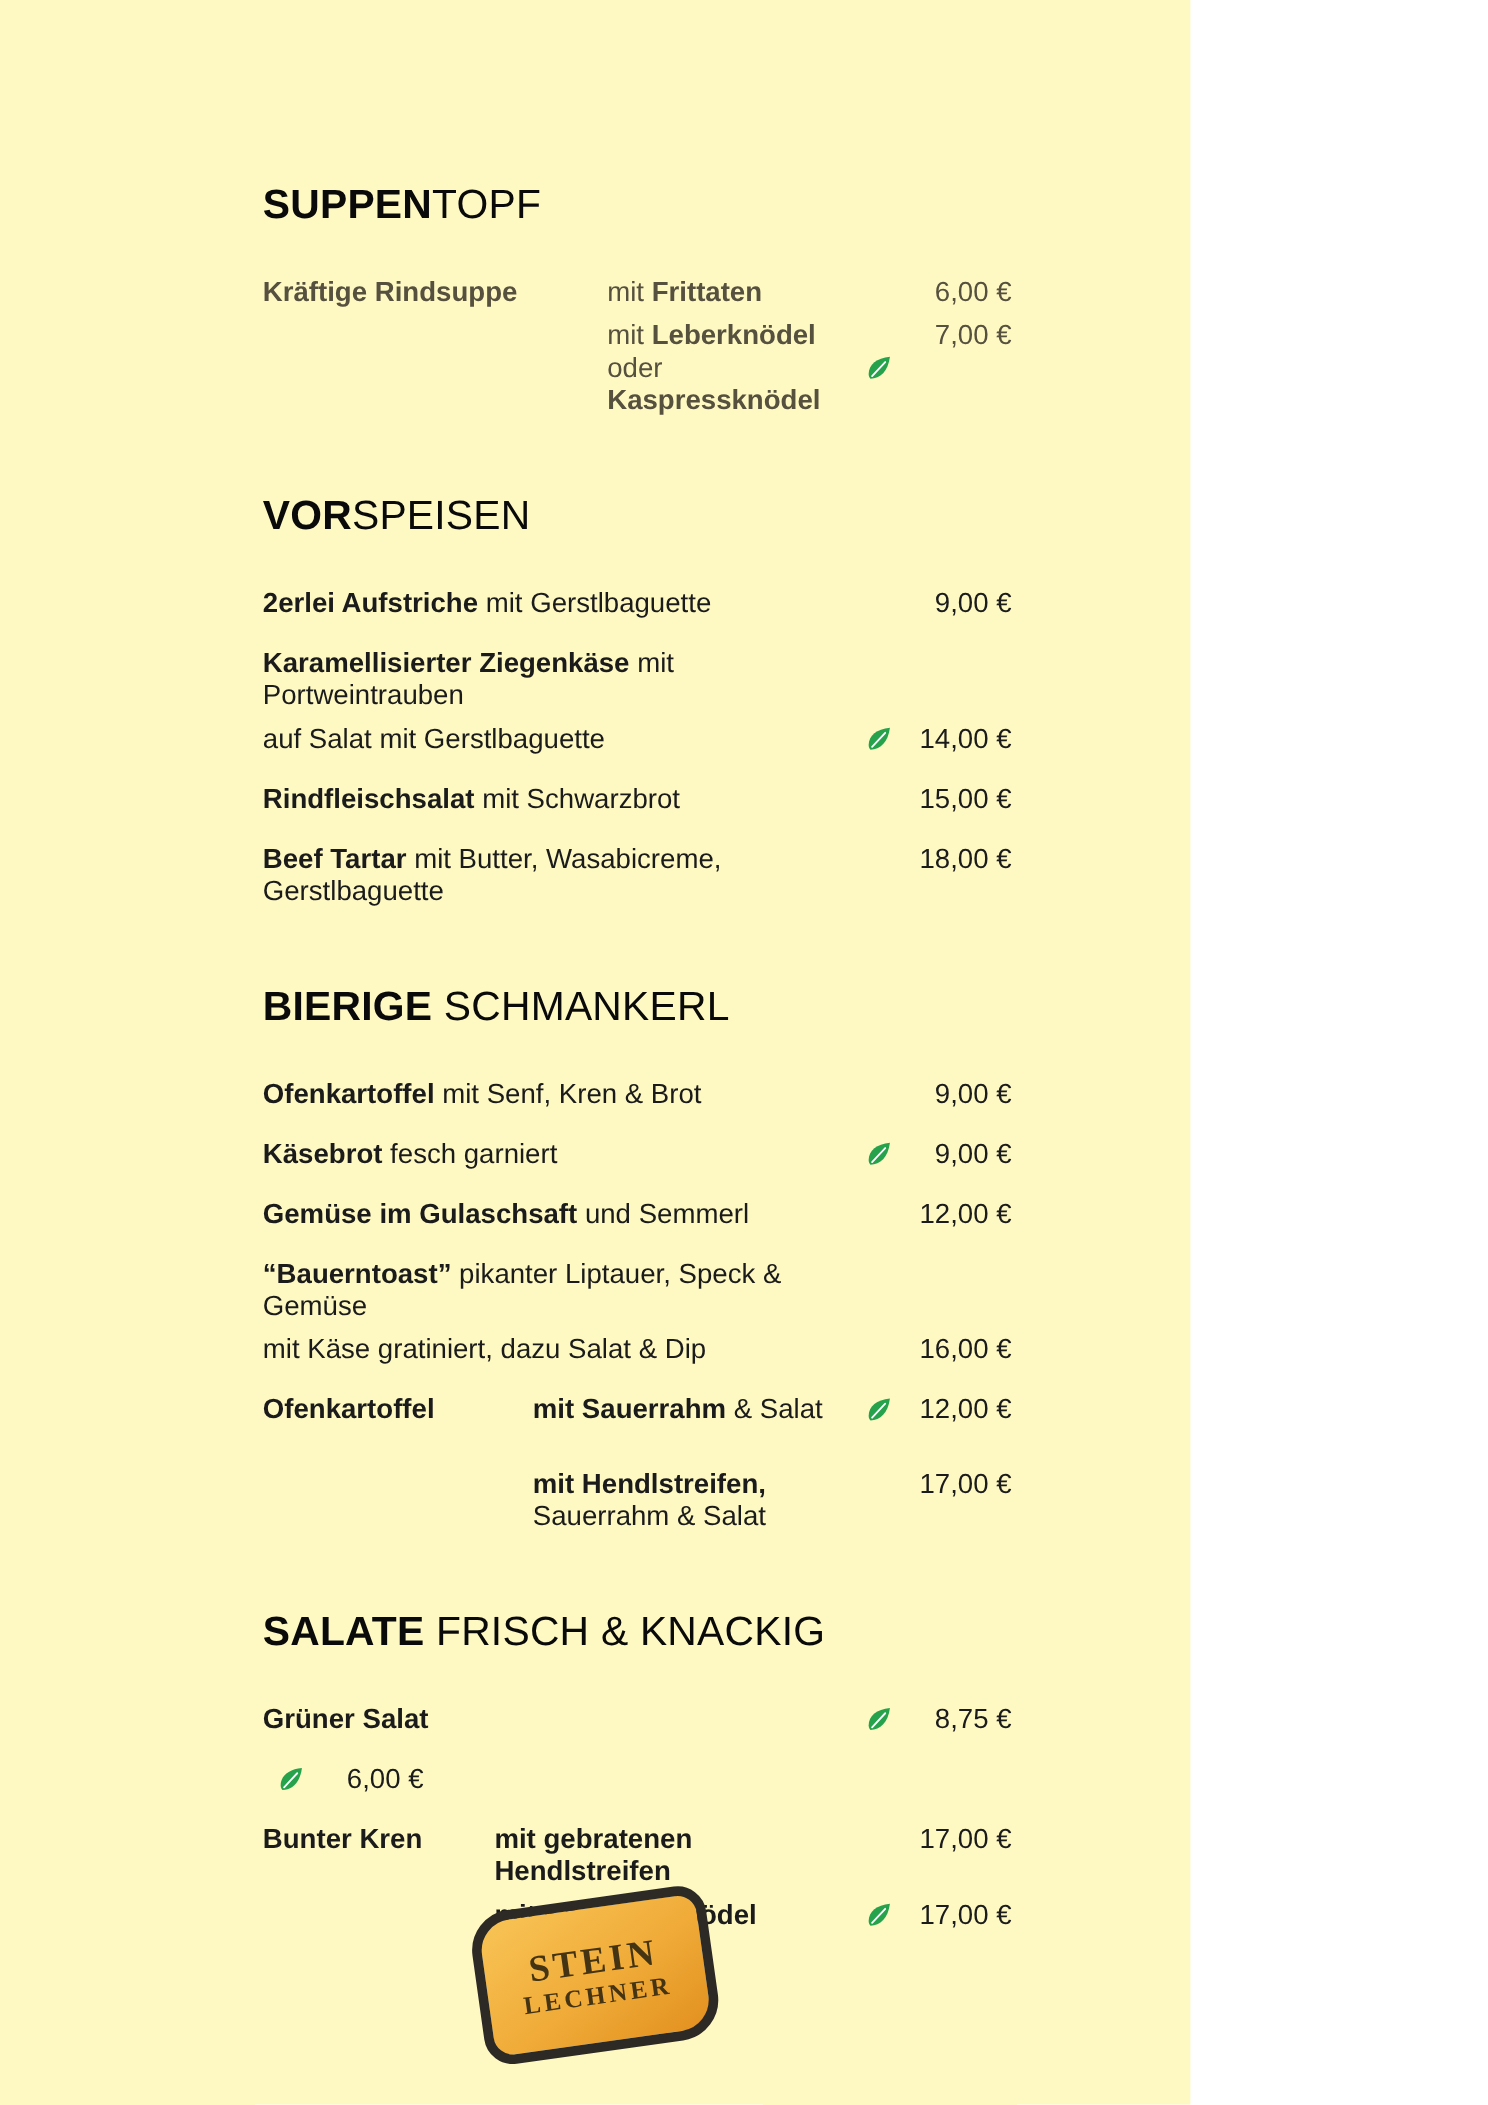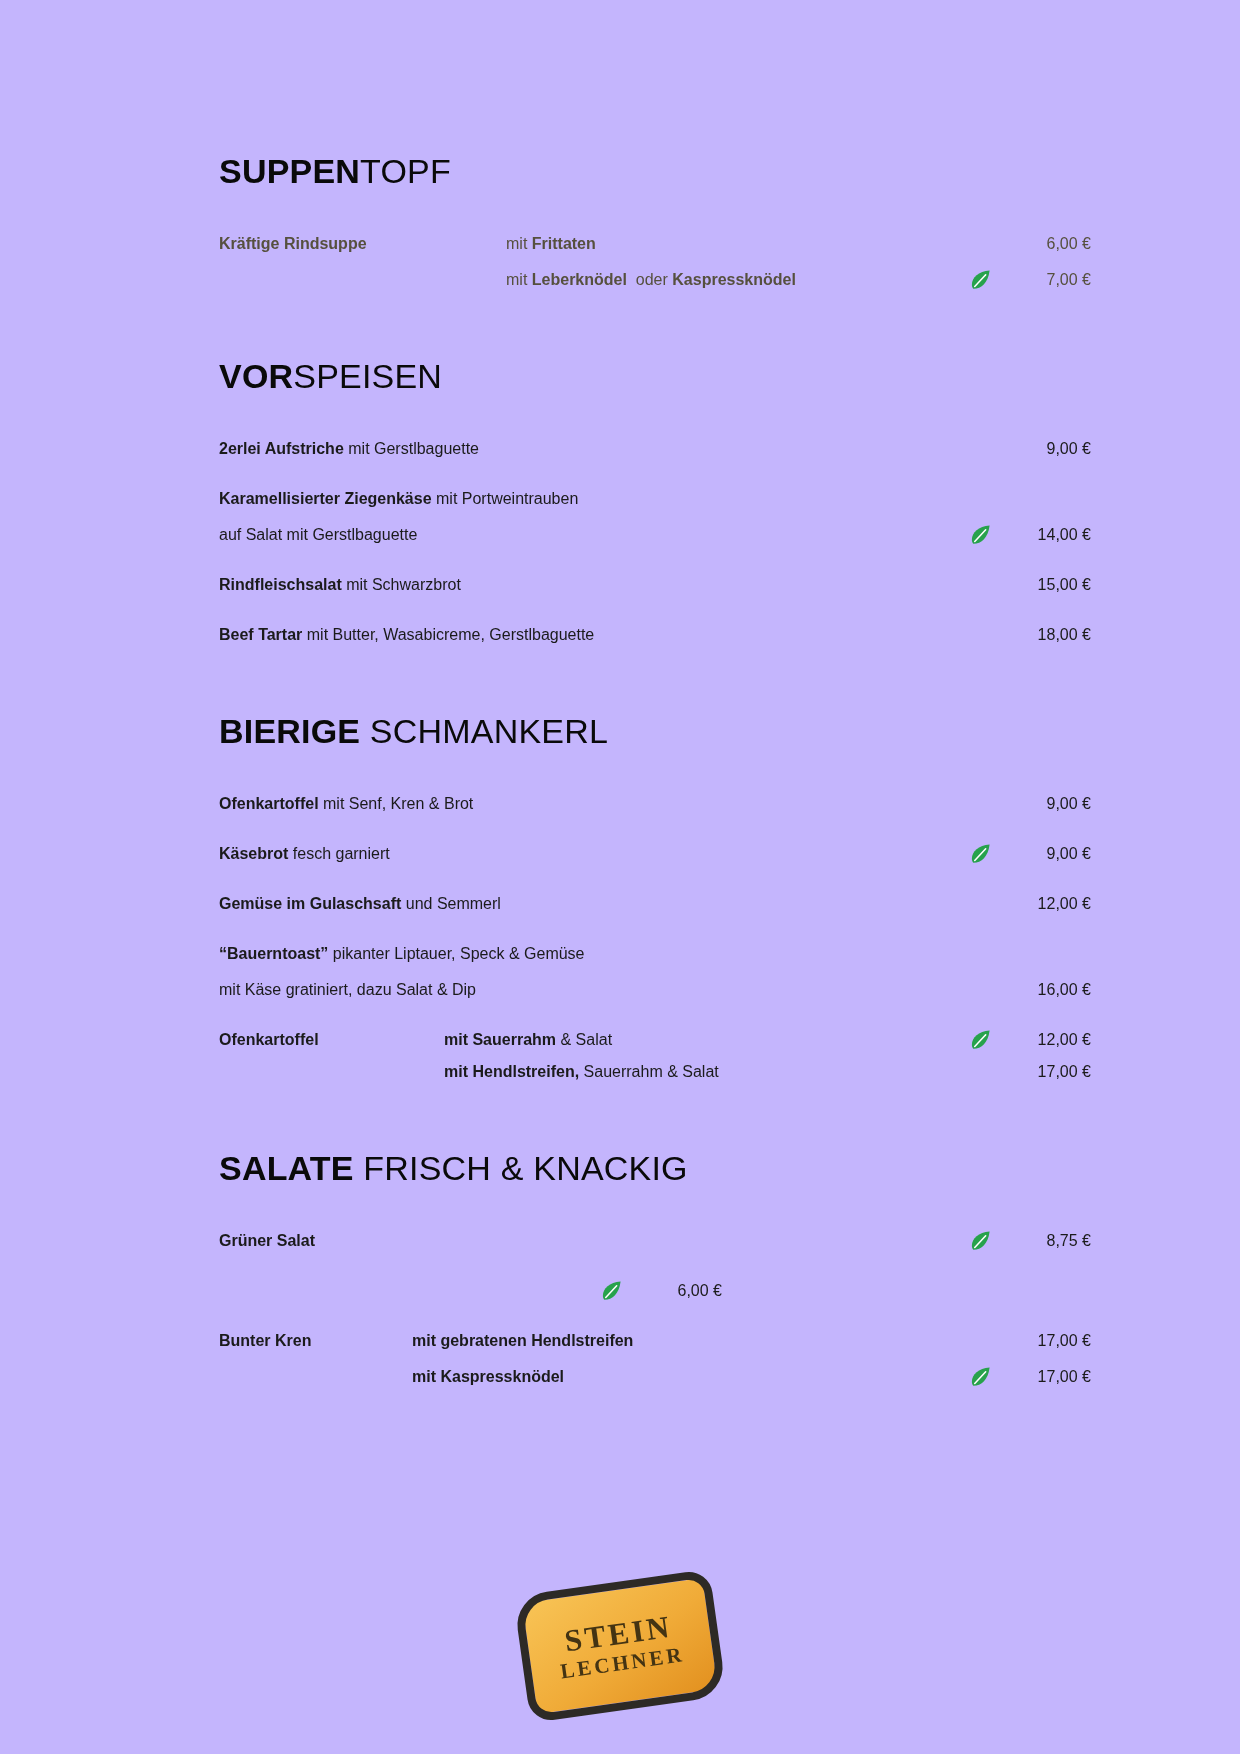--- a/index.html
+++ b/index.html
@@ -1,48 +1,47 @@
 <!DOCTYPE html>
 <html><head>
 <meta charset="utf-8">
 <style>
   html,body { margin:0; padding:0; background:#ffffff; }
   .page {
     position: relative;
-    width: 1240px;
+    width: 992px;
     height: 1754px;
-    background: #c4b5fd;
+    background: #fef9c3;
     box-sizing: border-box;
     padding: 152px 149px 0 219px;
     font-family: "Liberation Sans", "DejaVu Sans", sans-serif;
     color: #1b1b1b;
     overflow: hidden;
   }
   .menu-section { margin-top: 64px; }
   .menu-section.first { margin-top: 0; }
   .heading {
     margin: 0 0 40px 0;
     font-size: 34px;
     line-height: 38px;
     font-weight: 400;
     color: #0a0a0a;
     letter-spacing: 0.2px;
   }
   .heading .heading-bold { font-weight: 700; }
   .row {
     display: flex;
     align-items: baseline;
-    font-size: 16px;
+    font-size: 23px;
     line-height: 27px;
     margin-top: 23px;
-    justify-content: center;
   }
   .row.first { margin-top: 0; }
   .row.cont { margin-top: 9px; }
-  .row.cont-wide { margin-top: 5px; }
+  .row.cont-wide { margin-top: 35px; }
   .row-main { flex: 1 1 auto; min-width: 0; display: flex; align-items: baseline; }
   .row .label { flex: 0 0 auto; font-weight: 700; display: inline-block; }
   .row .text .b { font-weight: 700; }
   .leaf-slot {
     flex: 0 0 46px;
     display: flex;
     justify-content: center;
     align-items: center;
     align-self: center;
     height: 24px;

